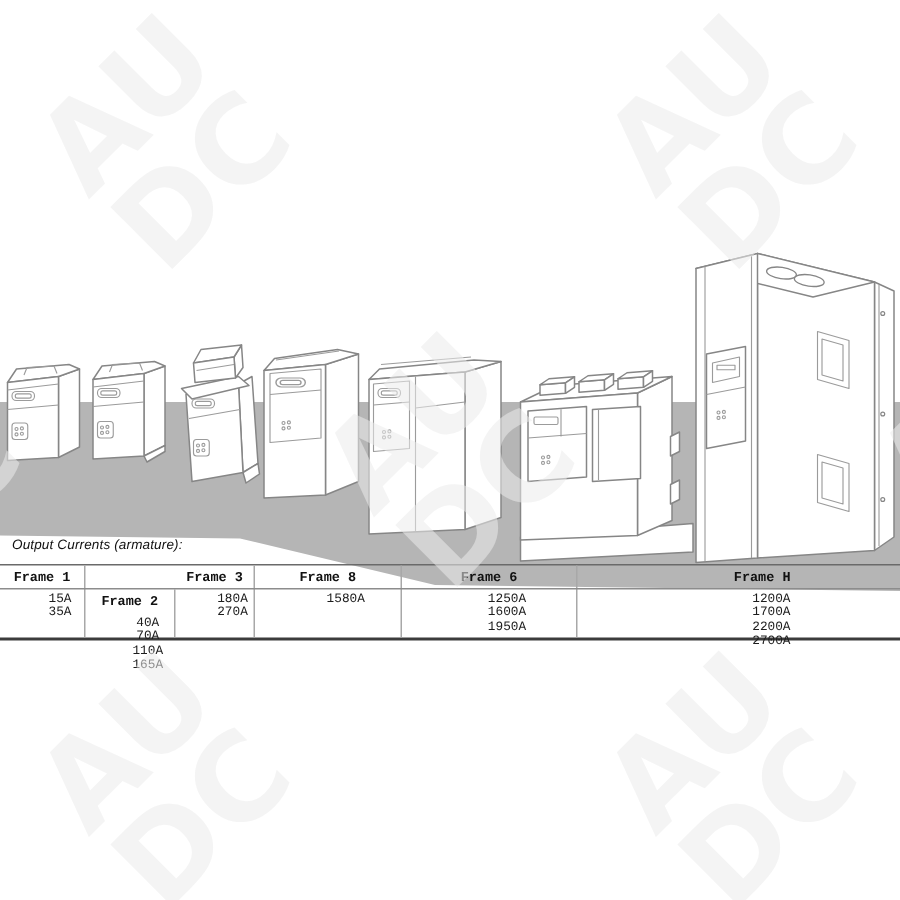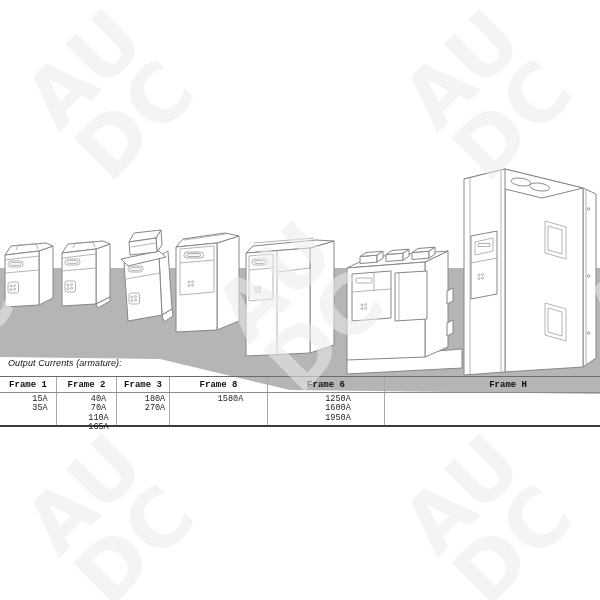--- a/index.html
+++ b/index.html
@@ -188,21 +188,21 @@
   <div class="ftable">
     <div class="hline"></div>
 
   <div class="col" style="width: 57px;">
         <div class="th">Frame 1</div>
         <div class="tb">
           <div>15A</div>
           <div>35A</div>
         </div>
       </div>
-      <div class="col" style="width: 60px;">
+      <div class="col" style="width: 60px; margin-top: 16px;">
         <div class="th">Frame 2</div>
         <div class="tb">
           <div>40A</div>
           <div>70A</div>
           <div>110A</div>
           <div>165A</div>
         </div>
       </div>
       <div class="col" style="width: 53px;">
         <div class="th">Frame 3</div>
@@ -220,20 +220,26 @@
       <div class="col" style="width: 117px;">
         <div class="th">Frame 6</div>
         <div class="tb">
           <div>1250A</div>
           <div>1600A</div>
           <div>1950A</div>
         </div>
       </div>
       <div class="col" style="width: 142px;">
         <div class="th">Frame H</div>
+        <div class="tb">
+          <div>1200A</div>
+          <div>1700A</div>
+          <div>2200A</div>
+          <div>2700A</div>
+        </div>
       </div>
     </div>
 
   <div class="wm-layer">
       <div class="wm" style="left: 110px; top: 95px; color: rgba(235, 235, 235, 0.55);">AU
 DC</div>
       <div class="wm" style="left: 488px; top: 95px; color: rgba(235, 235, 235, 0.55);">AU
 DC</div>
       <div class="wm" style="left: -70px; top: 307px; color: rgba(235, 235, 235, 0.55);">AU
 DC</div>

